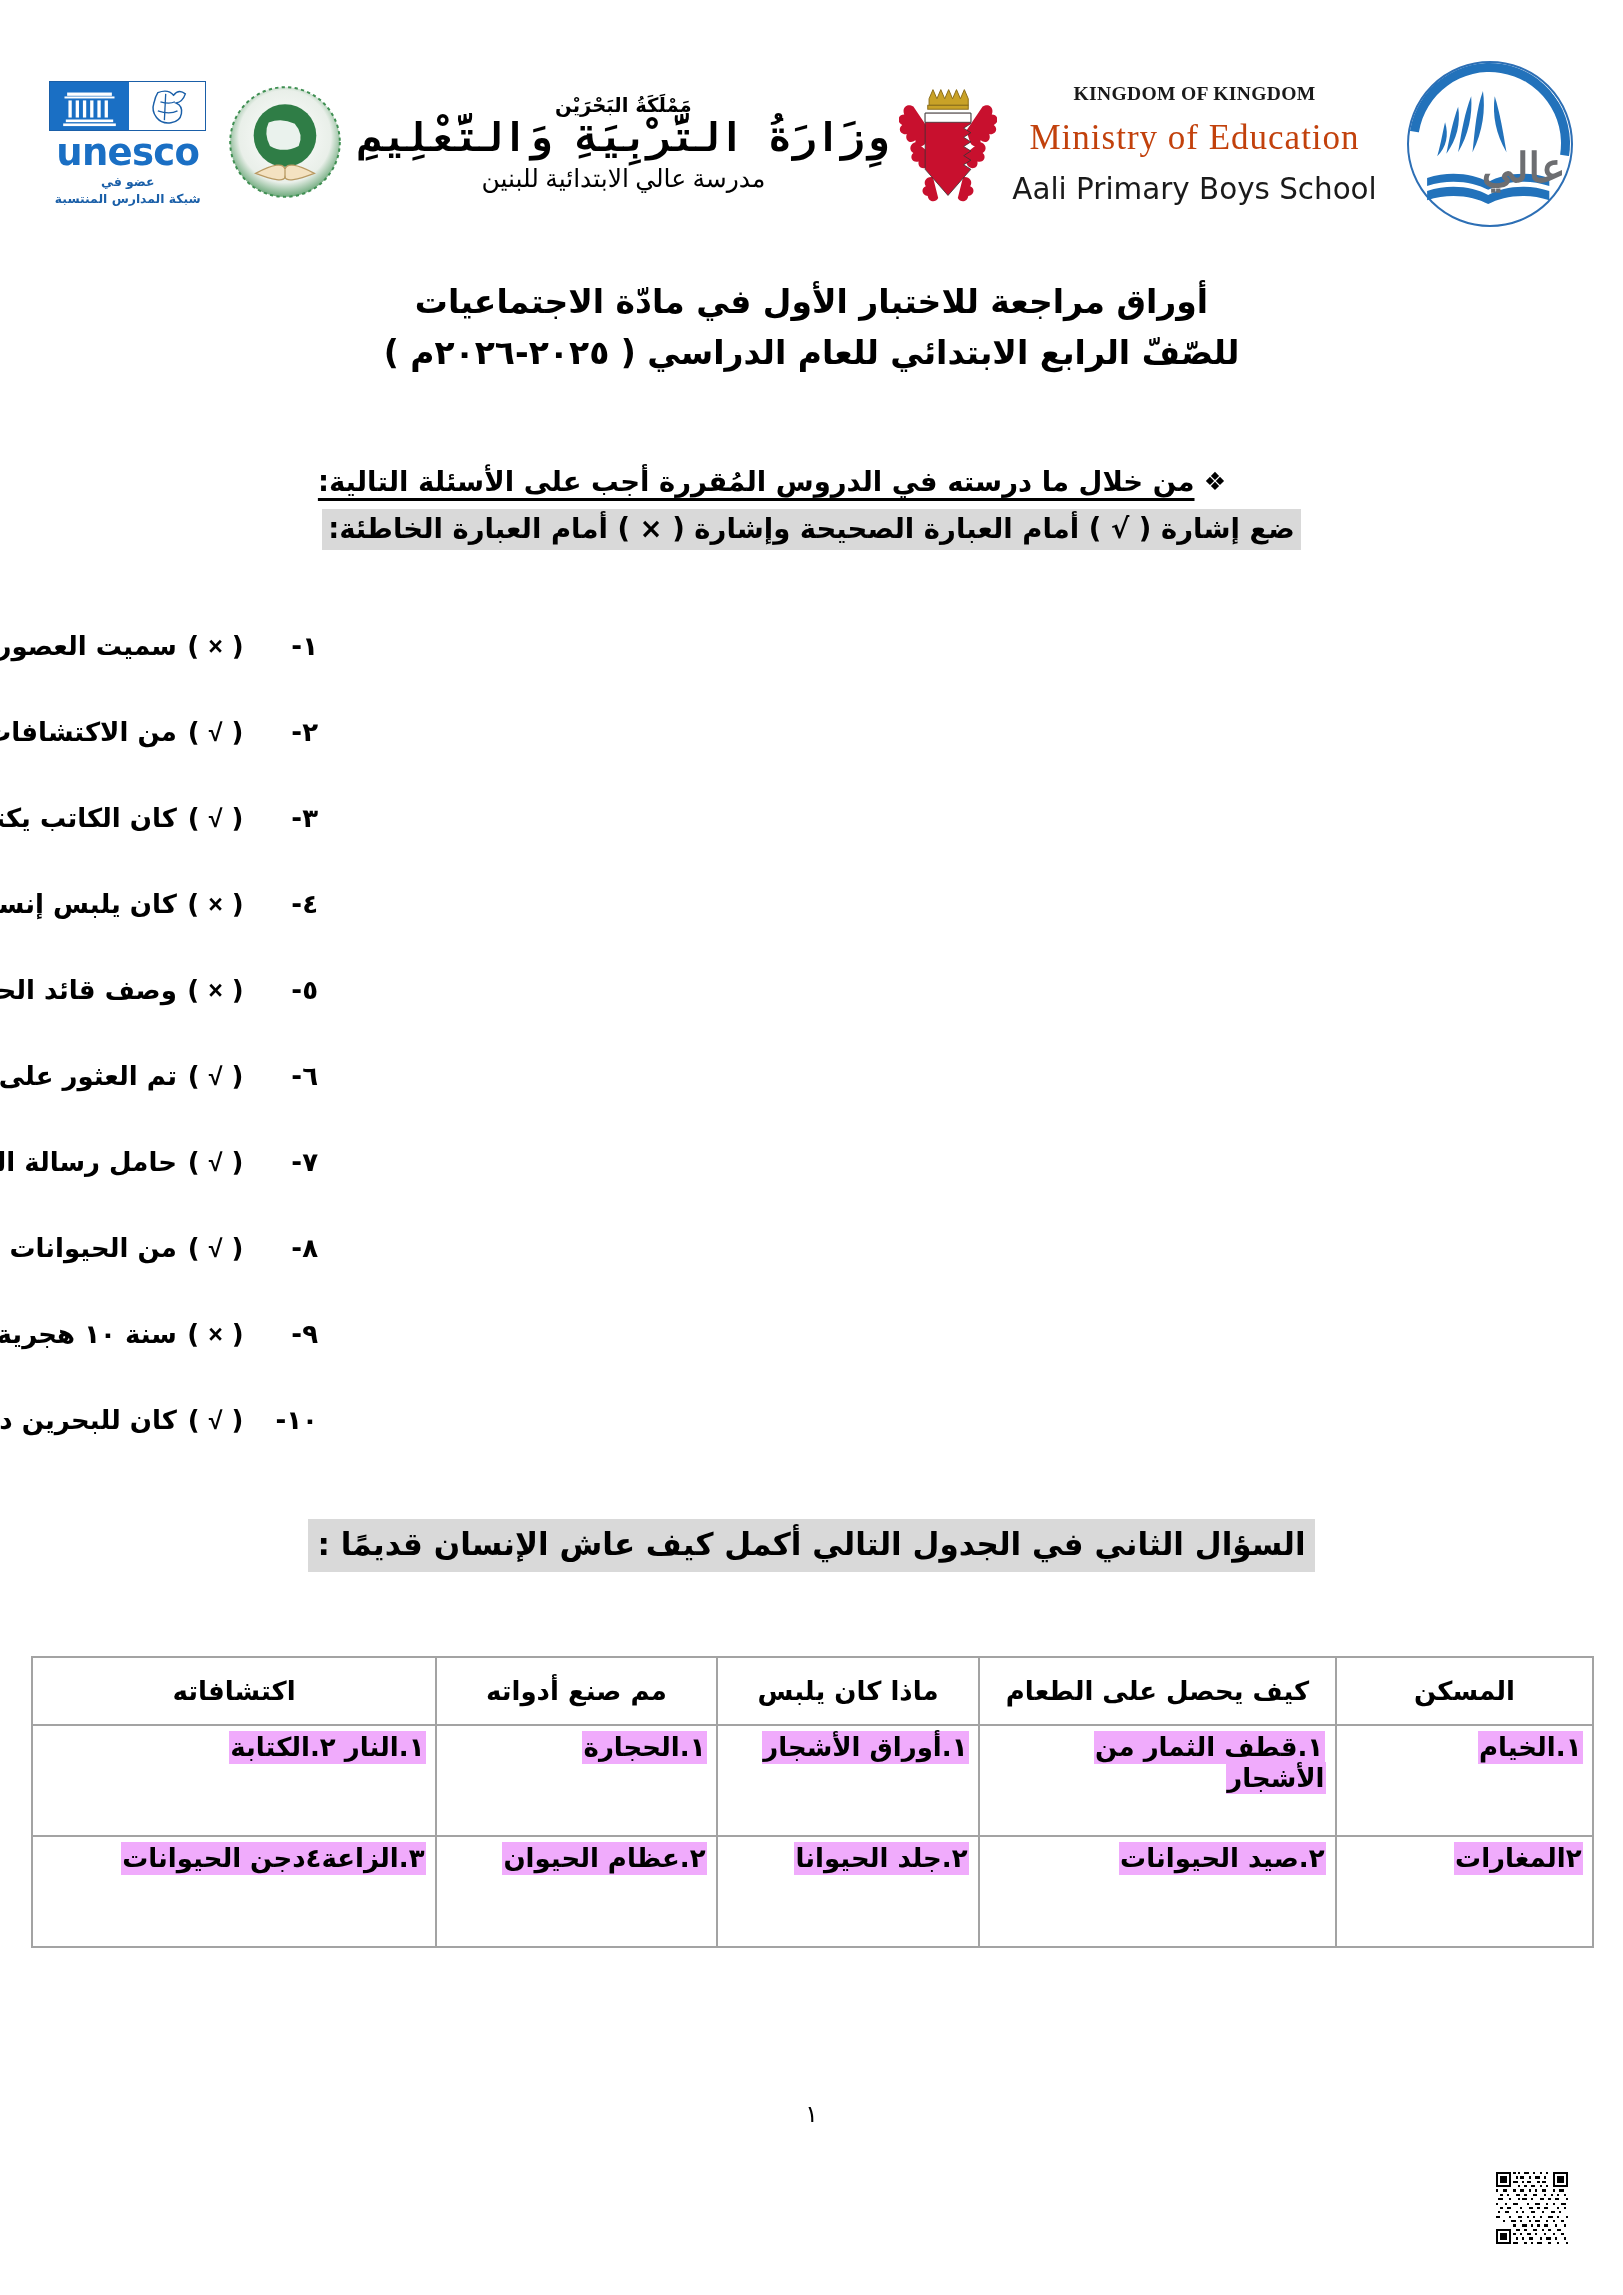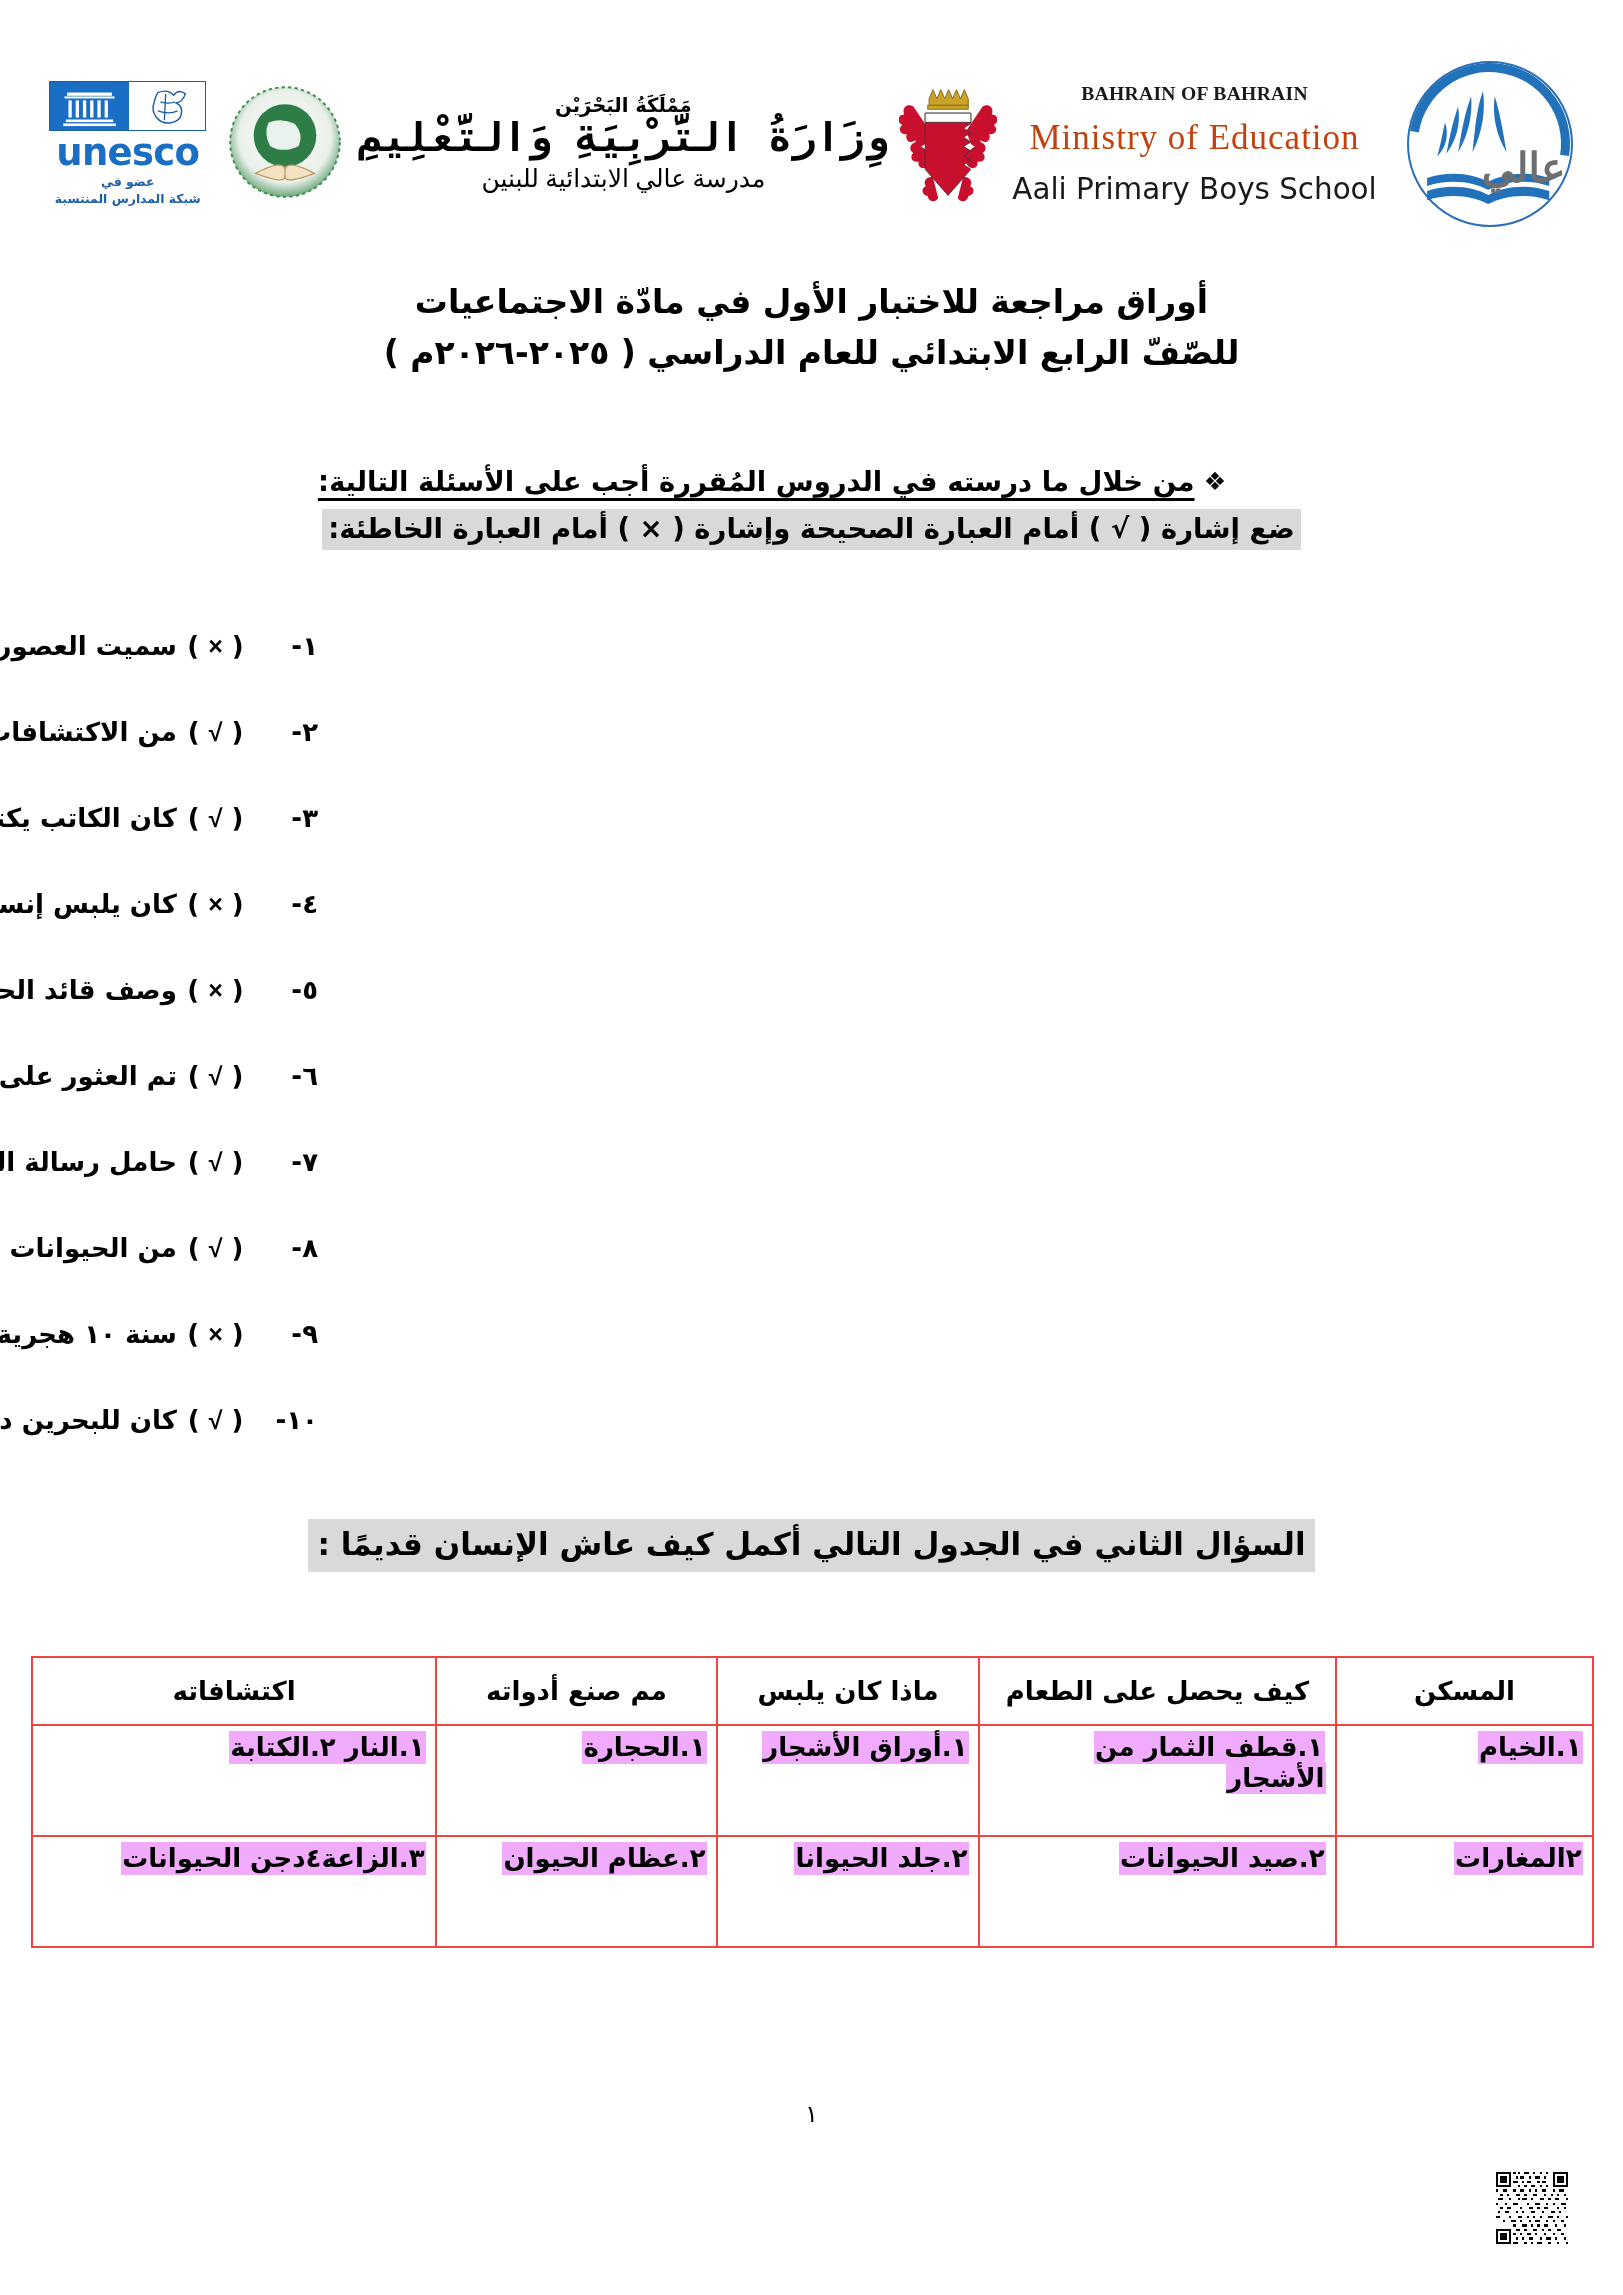--- a/index.html
+++ b/index.html
@@ -334,21 +334,21 @@
     width: 1561px;
     direction: rtl;
   }
   table.life-table {
     width: 1561px;
     border-collapse: collapse;
     table-layout: fixed;
     direction: rtl;
   }
   table.life-table td, table.life-table th {
-    border: 2px solid #ef4444;
+    border: 2px solid #a3a3a3;
     vertical-align: top;
     padding: 6.5px 9.2px 6.5px 9.2px;
     font-family: "DejaVu Sans", sans-serif;
     font-weight: 700;
     font-size: 26px;
     text-align: center;
     line-height: 1.18;
   }
   table.life-table thead th {
     height: 68px;
@@ -407,21 +407,21 @@
       <path d="M96 14 C92 44 98 72 114 100 C108 64 104 40 96 14 Z" fill="#2272bb"></path>
     </svg>
     <svg class="aali-book" viewBox="0 0 200 60">
       <path d="M4 14 C40 2 76 8 98 20 C120 8 156 2 192 14 L192 26 C156 14 120 20 98 32 C76 20 40 14 4 26 Z" fill="#2272bb"></path>
       <path d="M4 34 C40 22 76 28 98 40 C120 28 156 22 192 34 L192 48 C156 36 120 42 98 54 C76 42 40 36 4 48 Z" fill="#2272bb"></path>
     </svg>
     <div class="aali-word">عالي</div>
   </div>
 
   <div class="en-block">
-    <div class="en-kingdom">BAHRAIN OF BAHRAIN</div>
+    <div class="en-kingdom">KINGDOM OF KINGDOM</div>
     <div class="en-ministry">Ministry of Education</div>
     <div class="en-school">Aali Primary Boys School</div>
   </div>
 
   <div class="coat">
     <svg viewBox="0 0 150 200" width="98" height="131">
       <g fill="#c8102e">
         <path d="M22 42 c-10 -6 -18 2 -14 12 c-10 0 -12 12 -3 16 c-8 6 -2 16 7 14 c-4 10 6 16 13 9 c0 11 12 13 16 4 l6 -18 Z"></path>
         <path d="M128 42 c10 -6 18 2 14 12 c10 0 12 12 3 16 c8 6 2 16 -7 14 c4 10 -6 16 -13 9 c0 11 -12 13 -16 4 l-6 -18 Z"></path>
         <path d="M26 96 c-9 2 -12 12 -4 17 c-7 6 -1 16 8 13 c-2 10 9 14 15 6 l8 -14 Z"></path>

